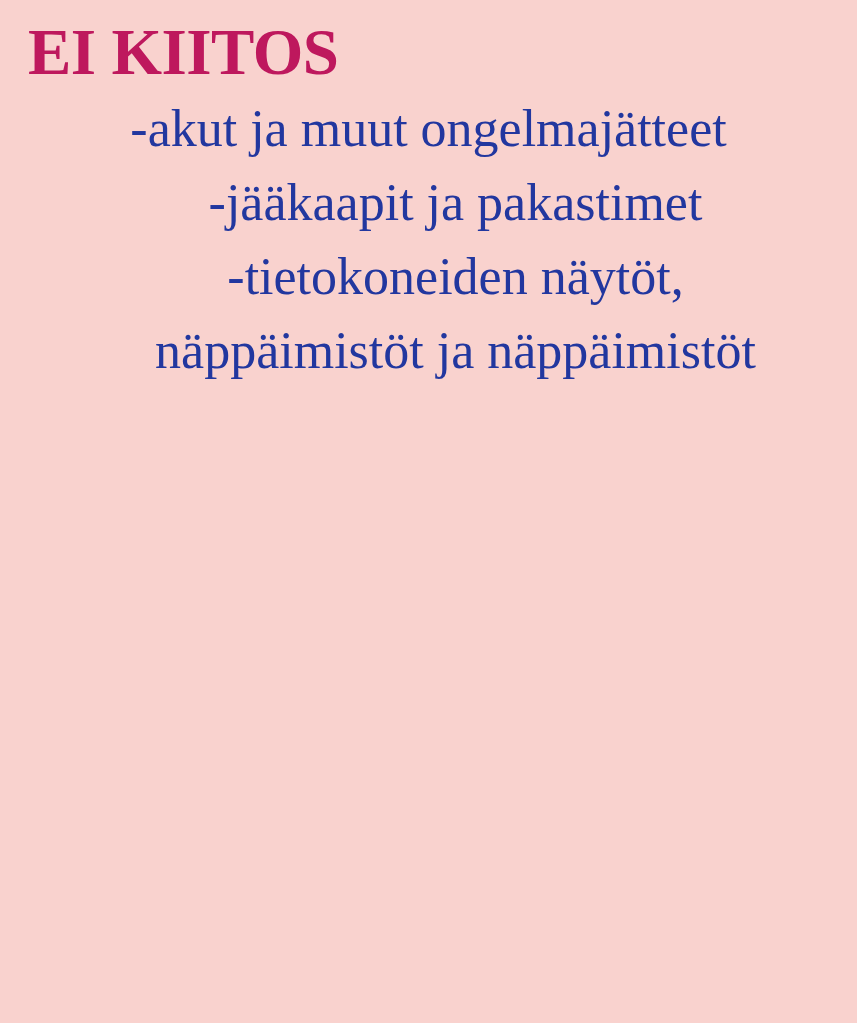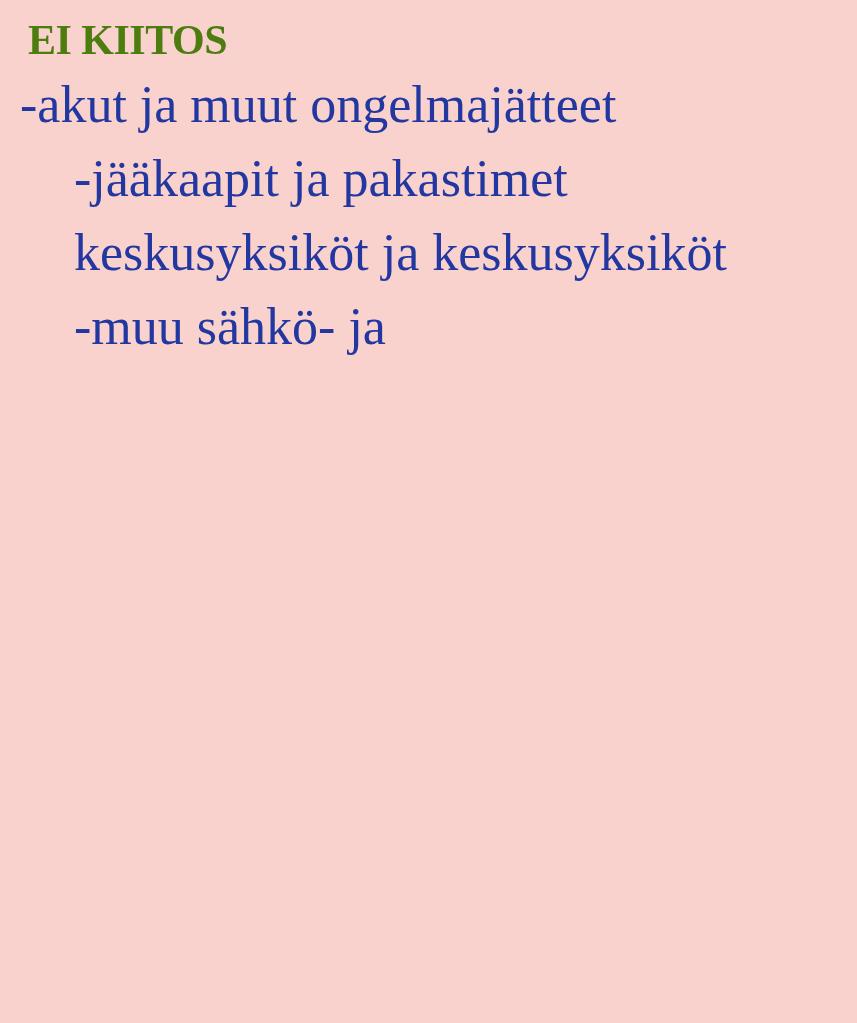--- a/index.html
+++ b/index.html
@@ -15,52 +15,53 @@
   }
   .poster {
     position: relative;
     width: 857px;
     height: 1023px;
     background: #f9d2ce;
     box-sizing: border-box;
     padding: 18px 20px 0 20px;
   }
   .poster-title {
-    color: #4d7c0f;
+    color: #be185d;
     font-family: "Liberation Serif", serif;
     font-weight: bold;
-    font-size: 42px;
+    font-size: 65px;
     line-height: 1.05;
     letter-spacing: -0.5px;
     margin: 0 0 6px 8px;
     white-space: nowrap;
   }
   .item-list {
     list-style: none;
     margin: 0;
     padding: 0;
     color: #22379f;
     font-size: 52px;
     line-height: 1.42;
   }
   .item-list li {
     color: #22379f;
     font-family: "Liberation Serif", serif;
     font-weight: normal;
+    text-align: center;
   }
   .indent-0 { margin-left: 0px; }
   .indent-1 { margin-left: 54px; }
 </style>
 </head>
 <body>
 
 <div class="poster">
 
   <h1 class="poster-title">EI KIITOS</h1>
 
   <ul class="item-list">
     <li class="indent-0">-akut ja muut ongelmajätteet</li>
     <li class="indent-1">-jääkaapit ja pakastimet</li>
-    <li class="indent-1">keskusyksiköt ja keskusyksiköt</li>
-    <li class="indent-1">-muu sähkö- ja</li>
+    <li class="indent-1">-tietokoneiden näytöt,</li>
+    <li class="indent-1">näppäimistöt ja näppäimistöt</li>
   </ul>
 
 </div>
 
 </body></html>

